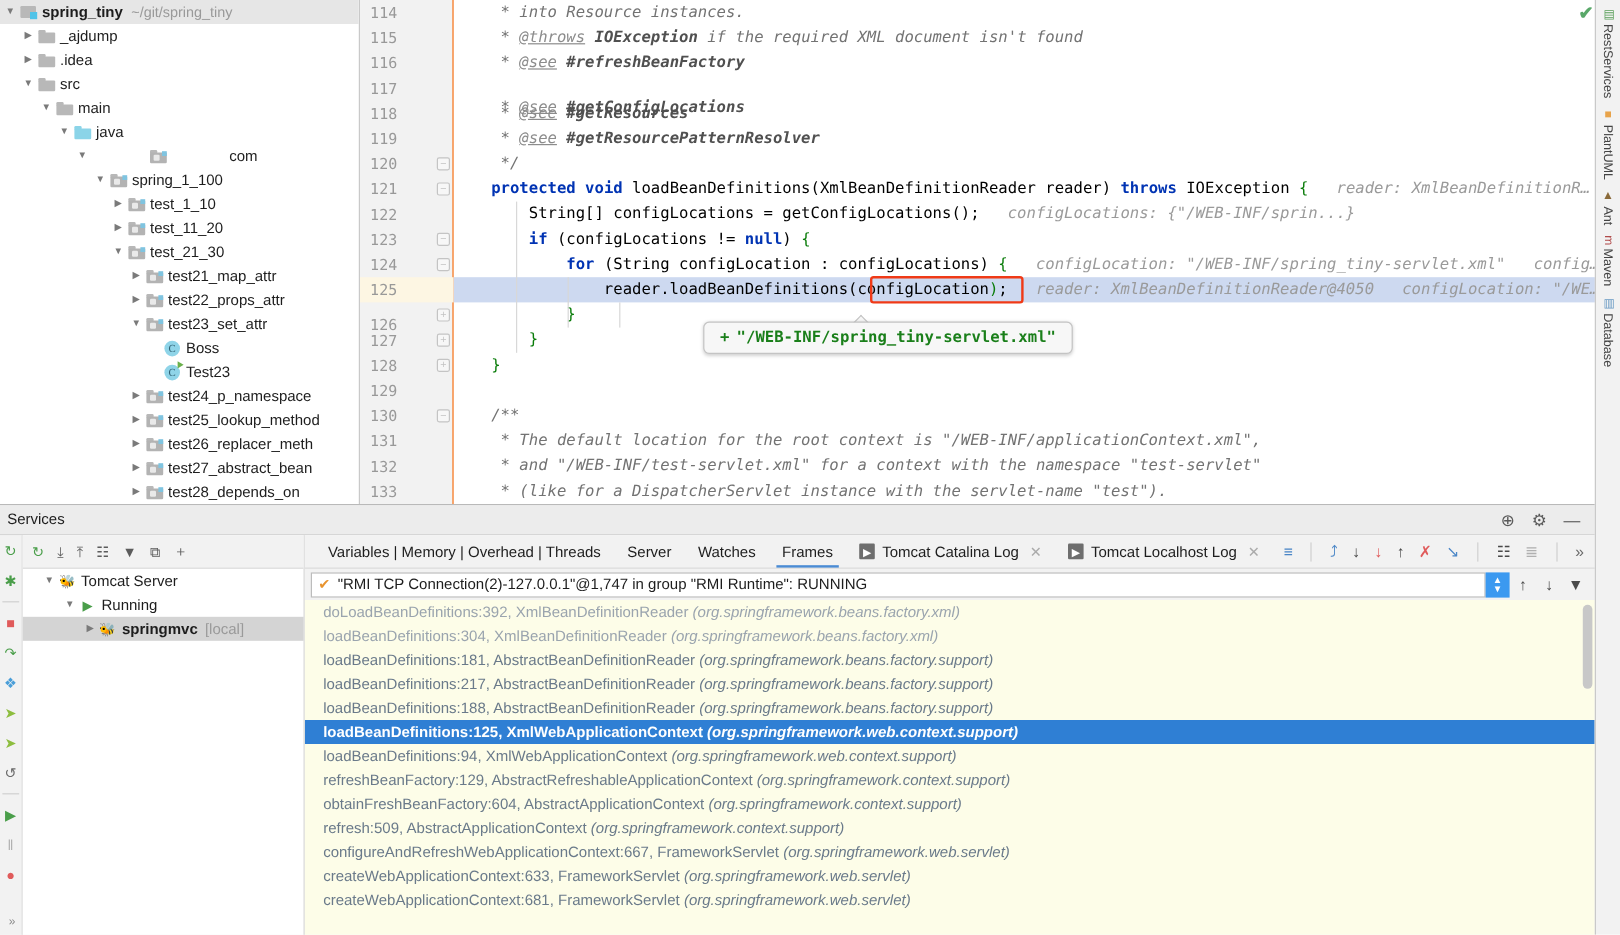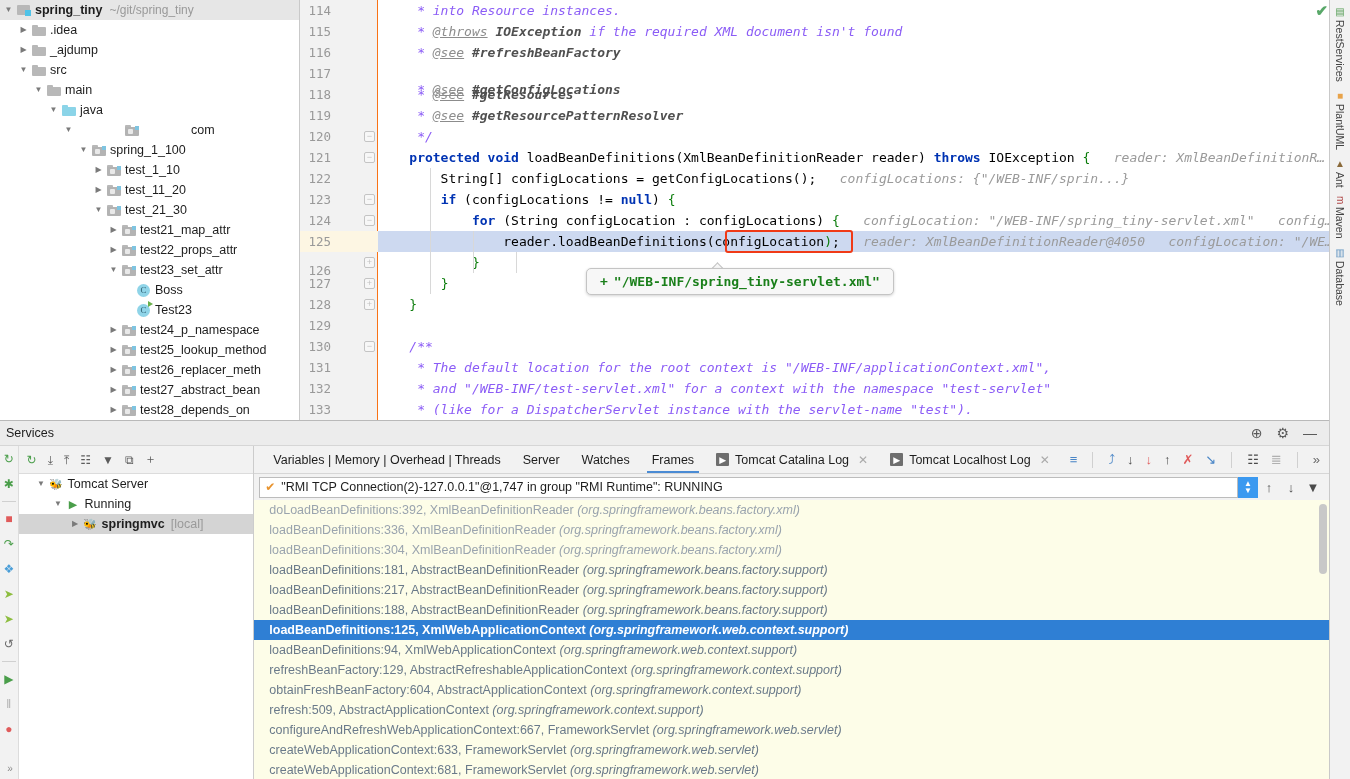--- a/index.html
+++ b/index.html
@@ -75,21 +75,21 @@
     font-size: 9px; line-height: 9px; text-align: center; background: #f7f7f7;
   }
   .code-area { position: absolute; left: 78px; top: 0; right: 0; height: 420px; overflow: hidden; }
   .code-line {
     position: absolute; left: 0; height: 21px; line-height: 21px;
     white-space: pre; font-family: "DejaVu Sans Mono", monospace; font-size: 13px;
     color: #000000;
   }
   .line-hl { position: absolute; left: 0; width: 1272px; height: 21px; background: #cdd9f0; }
   .kw { color: #0033b3; font-weight: bold; }
-  .cmt { color: #8b5cf6; font-style: italic; }
+  .cmt { color: #737373; font-style: italic; }
   .cmt-tag { color: #8c8c8c; font-style: italic; text-decoration: underline; }
   .cmt-bold { color: #505050; font-style: italic; font-weight: bold; }
   .hint { color: #9a9a9a; font-style: italic; }
   .brace-g { color: #0a7c0a; }
   .indent-guide { position: absolute; width: 1px; background: #d8d8d8; }
   .err-box {
     position: absolute; border: 2px solid #f03a17; border-radius: 3px;
     pointer-events: none;
   }
   .tooltip {
@@ -226,31 +226,31 @@
       </div>
       <div id="project-items">
           <div class="tree-row" style="padding-left: 17px;">
             <span class="arrow closed"></span>
             <span class="tico">
               <span class="ic-folder">
                 <span class="tab"></span>
                 <span class="body"></span>
               </span>
             </span>
+            <span class="tlabel">_ajdump</span>
+          </div>
+          <div class="tree-row" style="padding-left: 17px;">
+            <span class="arrow closed"></span>
+            <span class="tico">
+              <span class="ic-folder">
+                <span class="tab"></span>
+                <span class="body"></span>
+              </span>
+            </span>
             <span class="tlabel">.idea</span>
-          </div>
-          <div class="tree-row" style="padding-left: 17px;">
-            <span class="arrow closed"></span>
-            <span class="tico">
-              <span class="ic-folder">
-                <span class="tab"></span>
-                <span class="body"></span>
-              </span>
-            </span>
-            <span class="tlabel">_ajdump</span>
           </div>
           <div class="tree-row" style="padding-left: 17px;">
             <span class="arrow open"></span>
             <span class="tico">
               <span class="ic-folder">
                 <span class="tab"></span>
                 <span class="body"></span>
               </span>
             </span>
             <span class="tlabel">src</span>
@@ -635,21 +635,20 @@
             <span style="font-size:8px;line-height:7px;">▼</span>
           </div>
           <span class="tb-ico">↑</span>
           <span class="tb-ico">↓</span>
           <span class="tb-ico">▼</span>
         </div>
 
         <div class="frames">
           <div id="frame-rows">
               <div class="frame-row gray"><span>doLoadBeanDefinitions:392, XmlBeanDefinitionReader</span> <span class="pkg">(org.springframework.beans.factory.xml)</span></div>
-              <div class="frame-row gray"><span>loadBeanDefinitions:336, XmlBeanDefinitionReader</span> <span class="pkg">(org.springframework.beans.factory.xml)</span></div>
               <div class="frame-row gray"><span>loadBeanDefinitions:304, XmlBeanDefinitionReader</span> <span class="pkg">(org.springframework.beans.factory.xml)</span></div>
               <div class="frame-row"><span>loadBeanDefinitions:181, AbstractBeanDefinitionReader</span> <span class="pkg">(org.springframework.beans.factory.support)</span></div>
               <div class="frame-row"><span>loadBeanDefinitions:217, AbstractBeanDefinitionReader</span> <span class="pkg">(org.springframework.beans.factory.support)</span></div>
               <div class="frame-row"><span>loadBeanDefinitions:188, AbstractBeanDefinitionReader</span> <span class="pkg">(org.springframework.beans.factory.support)</span></div>
               <div class="frame-row sel"><span>loadBeanDefinitions:125, XmlWebApplicationContext</span> <span class="pkg">(org.springframework.web.context.support)</span></div>
               <div class="frame-row"><span>loadBeanDefinitions:94, XmlWebApplicationContext</span> <span class="pkg">(org.springframework.web.context.support)</span></div>
               <div class="frame-row"><span>refreshBeanFactory:129, AbstractRefreshableApplicationContext</span> <span class="pkg">(org.springframework.context.support)</span></div>
               <div class="frame-row"><span>obtainFreshBeanFactory:604, AbstractApplicationContext</span> <span class="pkg">(org.springframework.context.support)</span></div>
               <div class="frame-row"><span>refresh:509, AbstractApplicationContext</span> <span class="pkg">(org.springframework.context.support)</span></div>
               <div class="frame-row"><span>configureAndRefreshWebApplicationContext:667, FrameworkServlet</span> <span class="pkg">(org.springframework.web.servlet)</span></div>

